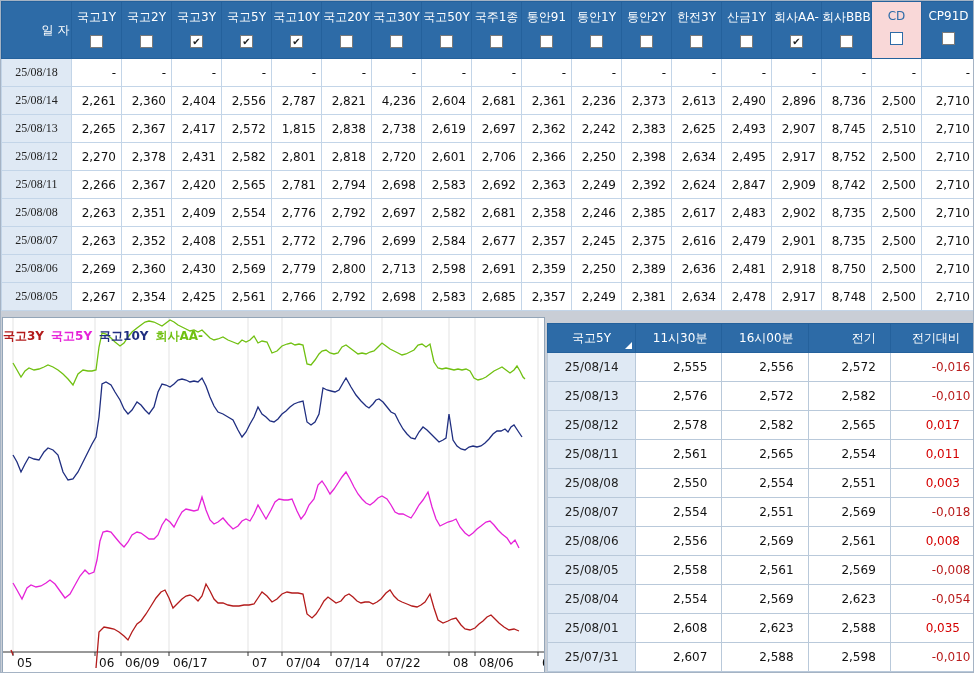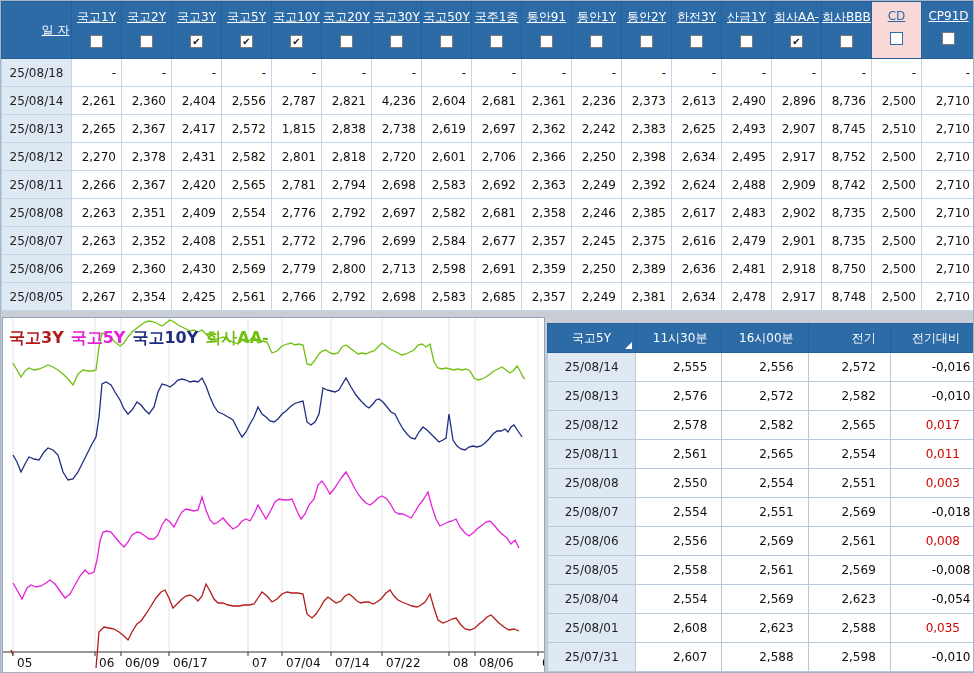--- a/index.html
+++ b/index.html
@@ -3,49 +3,49 @@
 <meta charset="utf-8">
 <style>
   html,body{margin:0;padding:0;background:#e8e8e8;}
   .screen{position:relative;width:974px;height:673px;background:#c9ced6;border:1px solid #a5b3c4;
           box-sizing:border-box;overflow:hidden;font-family:"DejaVu Sans",sans-serif;font-size:12px;
           -webkit-font-smoothing:none;}
   
   table{border-collapse:collapse;}
   .top-table{width:972px;table-layout:fixed;margin:0;}
   .top-table th{background:#2d6ba7;color:#fff;font-weight:normal;border:1px solid #24619c;
-                height:56px;padding:0;vertical-align:top;font-size:12px;text-decoration:underline;}
+                height:56px;padding:0;vertical-align:top;font-size:12px;}
   .top-table th.cd-col{background:#f9d8d8;color:#2d6ba7;margin-left:45px;}
   .top-table th .col-label{display:block;margin-top:7px;text-align:center;white-space:nowrap;overflow:hidden;}
   .cb{width:13px;height:13px;box-sizing:border-box;background:#fff;border:1px solid #7a7a7a;
       margin:9px auto 0;line-height:11px;font-size:10px;color:#222;text-align:center;cursor:pointer;}
   .cb.blue-border{border-color:#2d6ba7;}
   .top-table td{background:#fff;border:1px solid #c3d5e8;height:27px;text-align:right;
                 padding:0 5px 0 0;color:#111;white-space:nowrap;overflow:hidden;}
-  .top-table td.date{background:#dfe9f4;text-align:center;padding:0;color:#222;}
+  .top-table td.date{background:#dfe9f4;text-align:center;padding:0;color:#222;font-family:Liberation Serif, serif;}
   .top-table th.date-h{vertical-align:middle;padding-left:38px;}
   
   .bottom{position:absolute;left:0;top:311px;width:974px;height:362px;}
   .chart-panel{position:absolute;left:1px;top:5px;width:543px;height:356px;background:#fff;
                border:1px solid #93a5b8;box-sizing:border-box;}
   .chart-panel svg{display:block;}
-  .legend{position:absolute;left:6px;top:10px;white-space:nowrap;font-size:16px;}
+  .legend{position:absolute;left:0;top:10px;white-space:nowrap;font-size:12px;}
   .legend span{margin-right:7px;font-weight:bold;}
   
   .detail-table{position:absolute;left:546px;top:11px;width:428px;table-layout:fixed;
                 border:1px solid #7d93a9;}
   .detail-table th{background:#2d6ba7;color:#fff;font-weight:normal;border:1px solid #24619c;
                    height:28px;padding:0 14px 0 0;text-align:right;font-size:12px;position:relative;}
   .detail-table th.first{text-align:center;padding:0;}
   .detail-table th.first .sort-tri{position:absolute;right:3px;bottom:3px;width:0;height:0;
                    border-left:7px solid transparent;border-bottom:7px solid #ffffff;}
   .detail-table td{background:#fff;border:1px solid #b9c9da;height:28px;text-align:right;
                    padding:0 14px 0 0;color:#111;white-space:nowrap;}
   .detail-table td.date{background:#dfe9f4;text-align:center;padding:0;color:#222;}
-  .detail-table td.neg{color:#000000;padding-left:41px;}
+  .detail-table td.neg{color:#b91c1c;padding-left:41px;}
   .detail-table td.pos{color:#d50000;}
 </style>
 </head>
 <body>
 
 <div class="screen">
 
   <table class="top-table">
     <colgroup id="top-cols">
         <col style="width:70px">
@@ -238,21 +238,21 @@
           <td>2,565</td>
           <td>2,781</td>
           <td>2,794</td>
           <td>2,698</td>
           <td>2,583</td>
           <td>2,692</td>
           <td>2,363</td>
           <td>2,249</td>
           <td>2,392</td>
           <td>2,624</td>
-          <td>2,488</td>
+          <td>2,847</td>
           <td>2,909</td>
           <td>8,742</td>
           <td>2,500</td>
           <td>2,710</td>
         </tr>
         <tr>
           <td class="date">25/08/08</td>
           <td>2,263</td>
           <td>2,351</td>
           <td>2,409</td>

